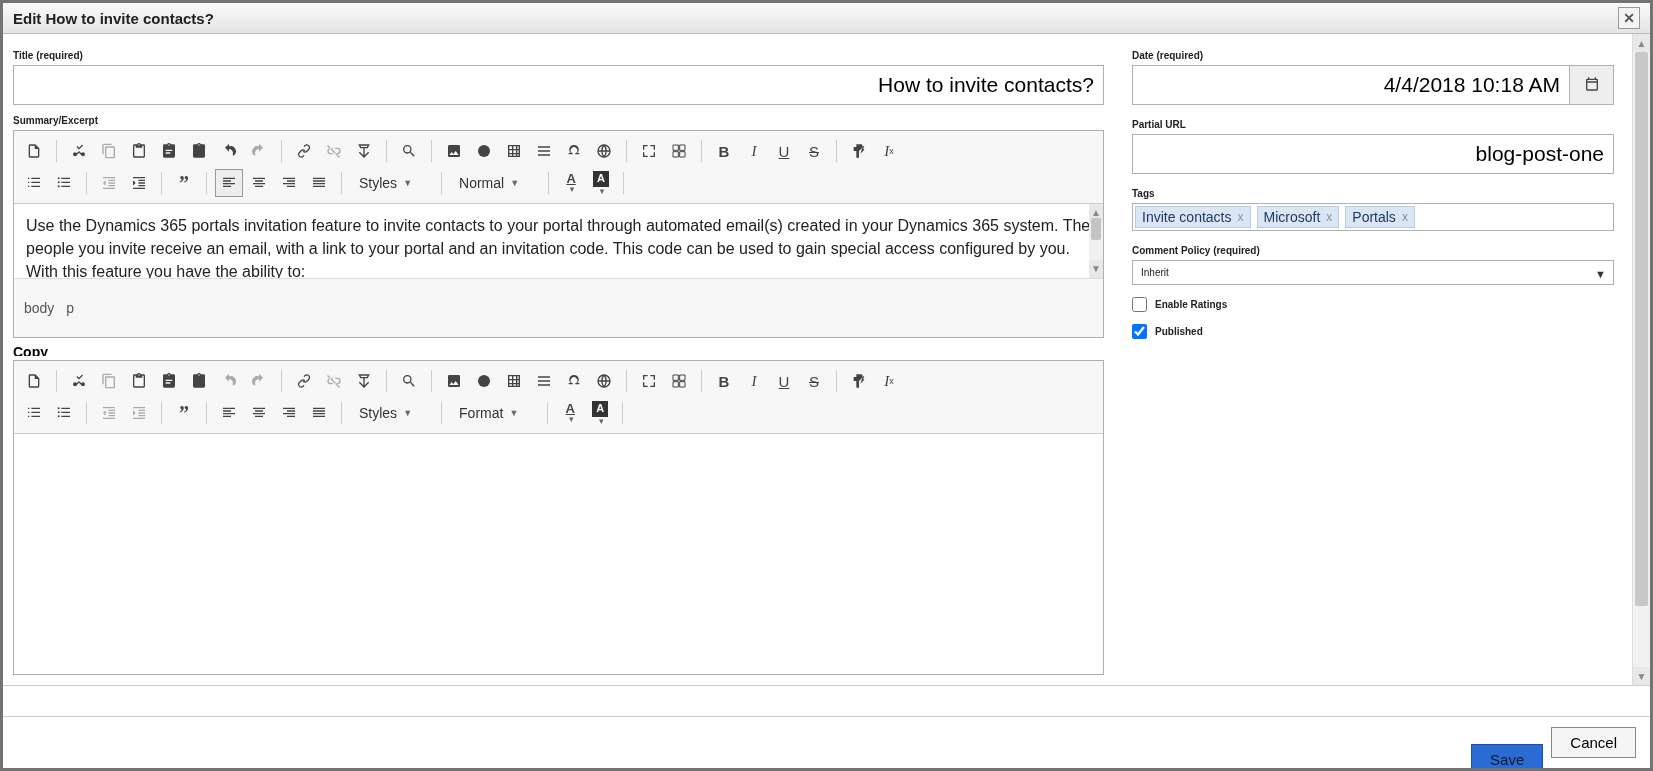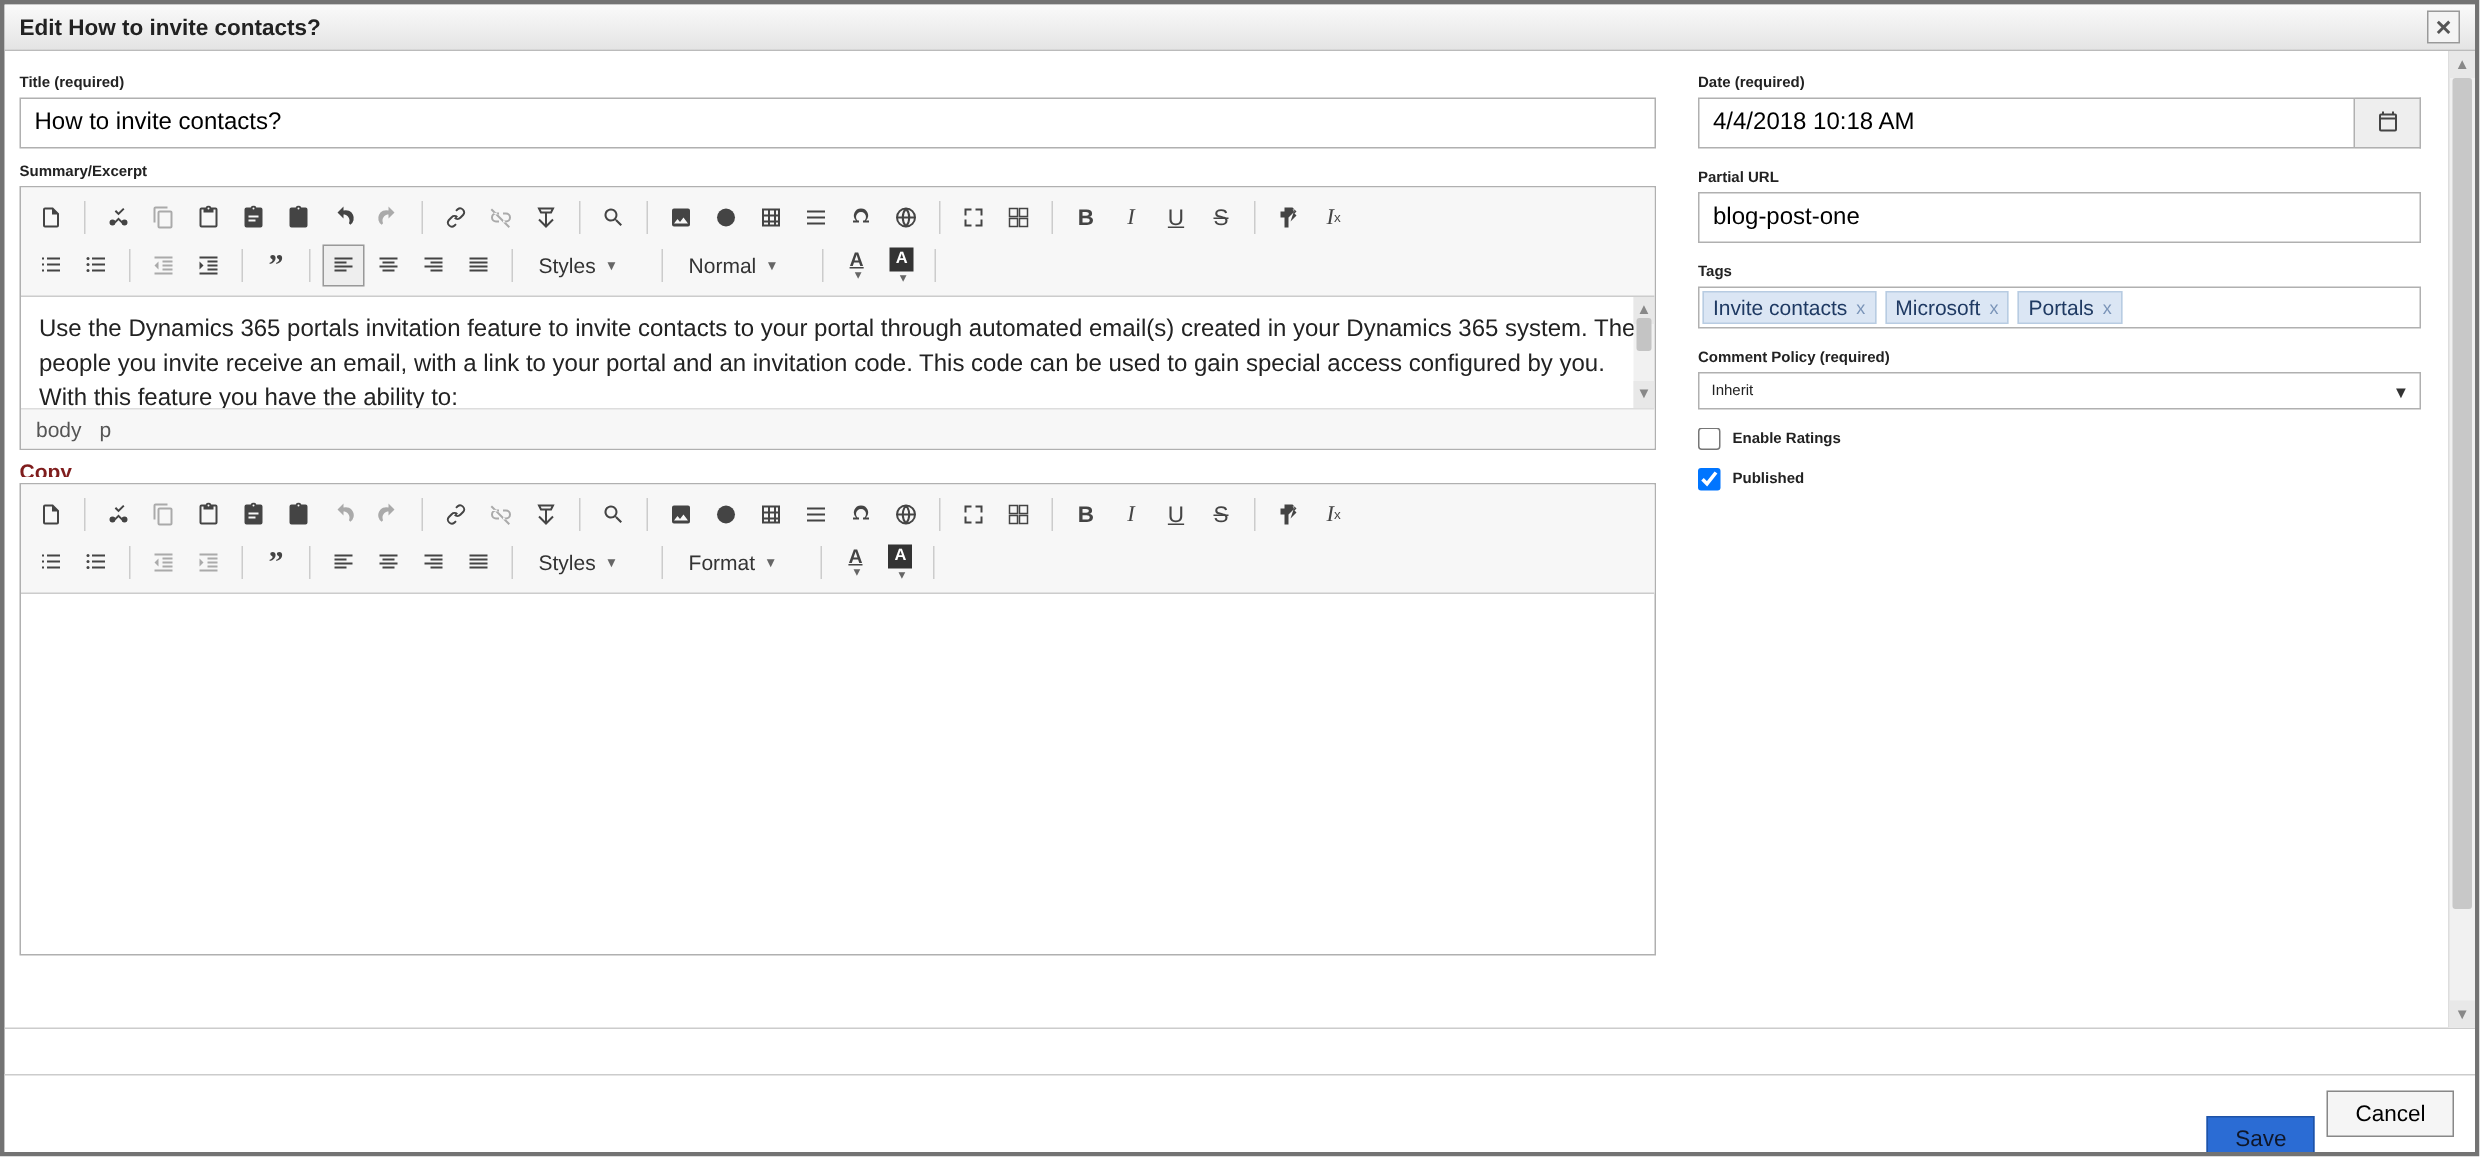--- a/index.html
+++ b/index.html
@@ -8,36 +8,36 @@
 .dlg-title { background:linear-gradient(#fafafa,#e4e4e4); border-bottom:1px solid #bbb; padding:4px 10px; font-weight:bold; font-size:15px; display:flex; justify-content:space-between; align-items:center;}
 .dlg-close { width:22px;height:22px;border:1px solid #999; background:#f4f4f4;color:#555;display:flex;align-items:center;justify-content:center;cursor:pointer;font-size:14px;}
 .content-wrap { display:flex; height:652px; border-bottom:1px solid #ccc;}
 .scrollbar { width:18px; background:#f1f1f1; border-left:1px solid #ddd; display:flex; flex-direction:column;}
 .scroll-btn{height:18px;background:#e8e8e8;color:#888;display:flex;align-items:center;justify-content:center;font-size:10px;}
 .scroll-track{flex:1;position:relative;}
 .scroll-thumb{position:absolute;top:0;left:2px;right:2px;height:90%;background:#c8c8c8;border-radius:2px;}
 .left-col { flex:1; padding:10px 18px 10px 10px; overflow:hidden;}
 .right-col { width:510px; padding:10px 18px 10px 10px;}
 .fld-label{font-weight:bold; font-size:10px; margin:6px 0 4px 0;}
-.text-input{width:100%; padding:7px 9px; border:1px solid #b0b0b0; font-size:16px;}
+.text-input{width:100%; padding:7px 9px; border:1px solid #b0b0b0; font-size:21px;text-align:right;}
 .editor{border:1px solid #b0b0b0; margin-top:4px;}
 .toolbar{background:#f7f7f7; border-bottom:1px solid #ccc;padding:4px 6px;}
 .trow{display:flex;align-items:center;flex-wrap:wrap;gap:2px;padding:2px 0;}
 .tbtn{width:28px;height:28px;display:flex;align-items:center;justify-content:center;color:#444;fill:#444;border:1px solid transparent;cursor:pointer;}
 .tbtn.disabled{color:#aaa;fill:#aaa;cursor:default;}
 .tbtn.active{border:1px solid #999;background:#eee;}
 .tsep{width:1px;height:22px;background:#ccc;margin:0 6px;}
 .tsel{height:28px;padding:0 20px 0 8px;border:1px solid transparent;background:transparent;display:flex;align-items:center;gap:6px;cursor:pointer;color:#333;font-size:14px;}
 .caret{font-size:9px;color:#666;}
 .ed-body{padding:10px 12px; font-size:16px; color:#222; line-height:1.45; height:74px; overflow:hidden; position:relative;}
 .ed-body-scroll{position:absolute;right:0;top:0;bottom:0;width:14px;background:#f1f1f1;}
 .ed-body-scroll .th{position:absolute;top:14px;left:2px;right:2px;height:22px;background:#c4c4c4;border-radius:2px;}
-.ed-path{background:#f7f7f7;border-top:1px solid #ddd;padding:5px 10px;font-size:14px;color:#555;}
+.ed-path{background:#f7f7f7;border-top:1px solid #ddd;padding:21px 10px;font-size:14px;color:#555;}
 .ed-path span{margin-right:12px;}
-.copy-lbl-cut{color:#7f1d1d;font-weight:bold;margin-top:6px;height:12px;overflow:hidden;}
+.copy-lbl-cut{color:#000000;font-weight:bold;margin-top:6px;height:12px;overflow:hidden;}
 .copy-body{height:240px;}
 .date-row{display:flex;}
 .date-btn{width:44px;border:1px solid #b0b0b0;border-left:none;background:#eee;display:flex;align-items:center;justify-content:center;color:#444;}
 .tag-box{border:1px solid #b0b0b0;padding:2px;display:flex;flex-wrap:wrap;gap:6px;}
 .tag{background:#dbe6f4;border:1px solid #b8cce2;color:#1f3a63;padding:2px 6px;display:flex;align-items:center;gap:6px;font-size:14px;}
 .tag-x{color:#7a94b8;cursor:pointer;font-size:12px;}
 .sel{width:100%;padding:6px 8px;border:1px solid #b0b0b0;font-size:10px;background:#fff;appearance:none;position:relative;}
 .sel-wrap{position:relative;}
 .sel-caret{position:absolute;right:8px;top:8px;font-size:11px;color:#333;pointer-events:none;}
 .chk-row{display:flex;align-items:center;gap:8px;margin-top:12px;}

